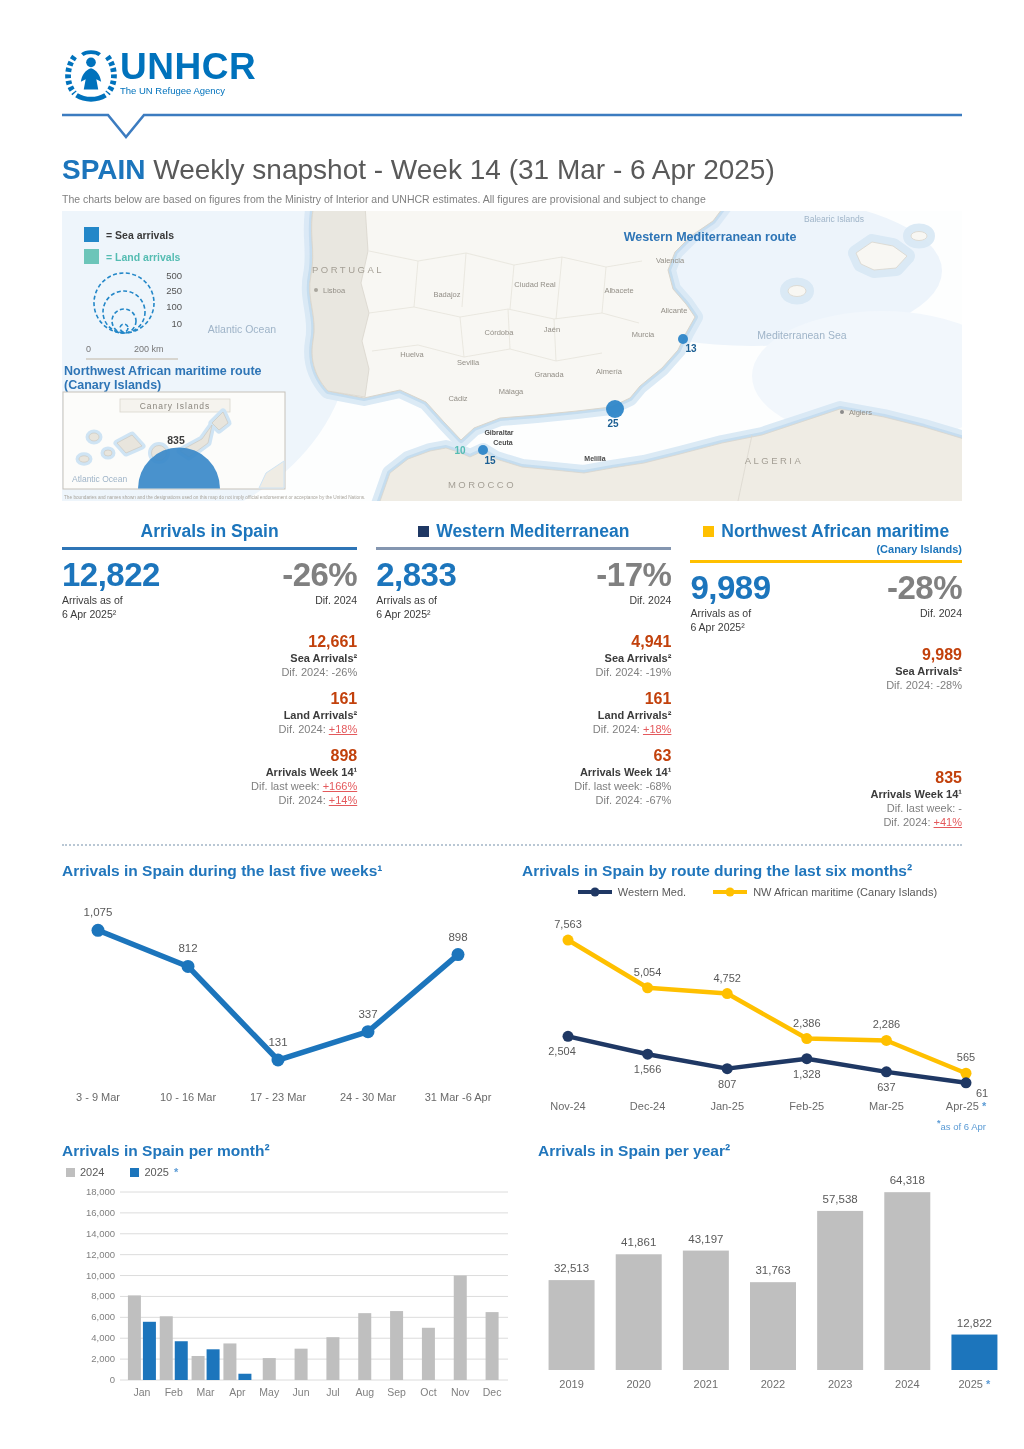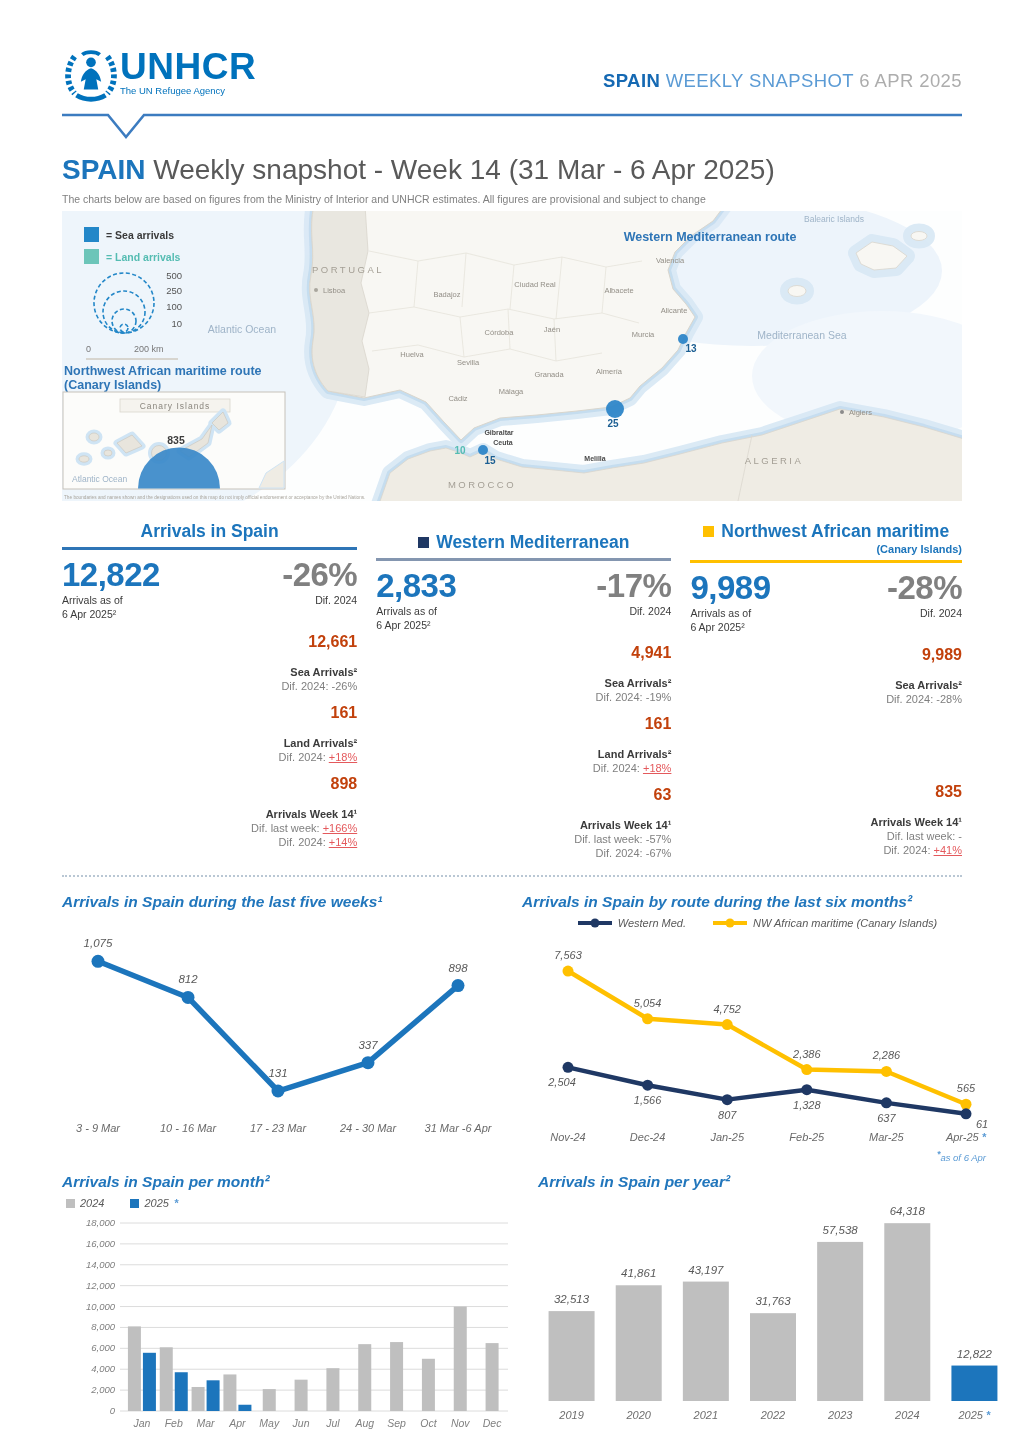--- a/index.html
+++ b/index.html
@@ -37,39 +37,39 @@
   .m-scale{font-size:9px;fill:#777;}
   .m-inset-title{font-size:8.5px;fill:#8a867e;letter-spacing:1px;}
   .m-inset-num{font-size:10.5px;fill:#3d3d3d;font-weight:bold;}
   .m-attr{font-size:4.7px;fill:#a8a49c;}
   
   .stats{display:flex;gap:19px;margin-top:16px;}
   .stat-col{flex:1;}
   .stat-col.c3{flex:0.92;}
   .stat-header{border-bottom:3px solid #2E75B6;padding-bottom:5px;text-align:center;color:#1C75BC;font-weight:bold;font-size:17.5px;}
   .stat-header .h-main{display:flex;align-items:center;justify-content:center;gap:7px;}
-  .stat-header.u2{border-color:#8496B0;margin-top:11px;}
+  .stat-header.u2{border-color:#8496B0;}
   .stat-header.u3{border-color:#FFC000;}
   .swatch{width:11px;height:11px;display:inline-block;}
   .h-note{font-size:11px;text-align:right;margin-top:1px;}
   .stat-toprow{display:flex;justify-content:space-between;margin-top:8px;}
   .big{font-size:33px;font-weight:bold;color:#1C75BC;letter-spacing:-0.5px;line-height:1;}
   .big.gray{color:#808080;}
   .tlbl{font-size:10.5px;font-weight:normal;color:#3b3b3b;line-height:1.3;margin-top:3px;}
   .stat-dif{text-align:right;}
   .stat-row{text-align:right;margin-top:13px;}
   .stat-row.sp{margin-top:79px;}
   .mid{font-size:16px;font-weight:bold;color:#c2410c;line-height:1;}
-  .rlbl{font-size:11px;font-weight:bold;color:#3b3b3b;margin-top:16px;}
+  .rlbl{font-size:11px;font-weight:bold;color:#3b3b3b;margin-top:2px;}
   .rline{font-size:11px;color:#7f7f7f;margin-top:2px;}
   .red{color:#E4595C;text-decoration:underline;}
   .dotted-sep{border-top:2px dotted #b9c7d4;margin-top:16px;}
   
   .charts-row{display:flex;gap:24px;margin-top:16px;}
-  .chart-block{flex:1;position:relative;font-style:italic;}
+  .chart-block{flex:1;position:relative;}
   .chart-block h3{margin:0;font-size:15.5px;font-weight:bold;color:#2176BC;}
   .legend{display:flex;gap:26px;justify-content:center;align-items:center;margin-top:6px;font-size:11px;color:#595959;}
   .legend .li{display:flex;align-items:center;gap:5px;}
   .legend.left{justify-content:flex-start;margin-left:4px;}
   .lsq{width:9px;height:9px;display:inline-block;}
   .ast{color:#5B9BD5;font-weight:bold;}
   .chart-footnote{position:absolute;right:6px;font-size:9.5px;color:#5B9BD5;}
   .chart-footnote .fn-ast{vertical-align:super;font-size:9px;font-weight:bold;}
 </style>
 </head>
@@ -89,21 +89,20 @@
         <g fill="#0072BC">
           <circle cx="30" cy="19" r="5"></circle>
           <path d="M30,25 C24,27 20.5,32 19.5,39 L24.5,36.5 L22.5,47 L37.5,47 L35.5,36.5 L40.5,39 C39.5,32 36,27 30,25 Z"></path>
         </g>
       </svg>
       <div class="logo-text">
         <div class="brand">UNHCR</div>
         <div class="tagline">The UN Refugee Agency</div>
       </div>
     </div>
-    <div class="hdr-right"><span class="hs">SPAIN</span><span class="hw"> WEEKLY SNAPSHOT </span><span class="hd">6 APR 2025</span></div>
   </div>
 
   <svg class="divider-svg" width="900" height="28" viewBox="0 0 900 28">
     <path d="M0,3 H46 L64,25 L82,3 H900" stroke="#3C7CC0" stroke-width="2.6" fill="none"></path>
   </svg>
 
   <h1><span class="tb">SPAIN</span><span> Weekly snapshot - Week 14 (31 Mar - 6 Apr 2025)</span></h1>
   <div class="subtitle">The charts below are based on figures from the Ministry of Interior and UNHCR estimates. All figures are provisional and subject to change</div>
 
 
@@ -299,21 +298,21 @@
         <div class="rline"><span>Dif. 2024: </span><span>-19%</span></div>
       </div>
       <div class="stat-row">
         <div class="mid">161</div>
         <div class="rlbl">Land Arrivals²</div>
         <div class="rline"><span>Dif. 2024: </span><span class="red">+18%</span></div>
       </div>
       <div class="stat-row">
         <div class="mid">63</div>
         <div class="rlbl">Arrivals Week 14¹</div>
-        <div class="rline"><span>Dif. last week: </span><span>-57%</span></div>
+        <div class="rline"><span>Dif. last week: </span><span>-68%</span></div>
         <div class="rline"><span>Dif. 2024: </span><span>-67%</span></div>
       </div>
     </div>
 
     <div class="stat-col c3">
       <div class="stat-header u3">
         <div class="h-main">
             <span class="swatch" style="background:#FFC000"></span>
             <span>Northwest African maritime</span>
           </div>

